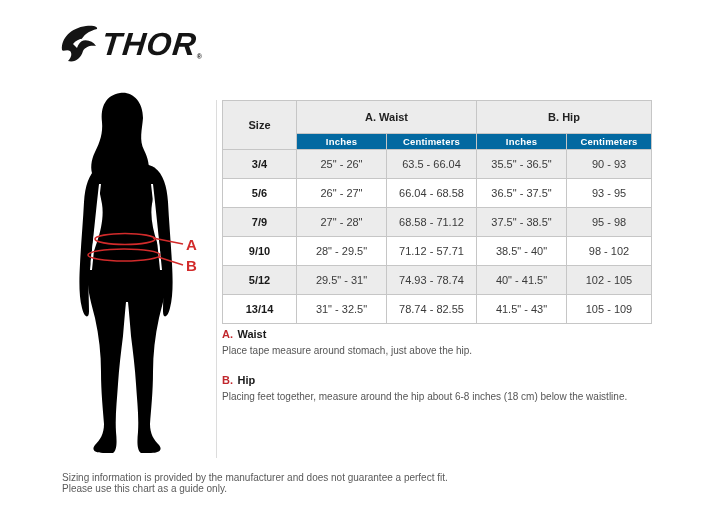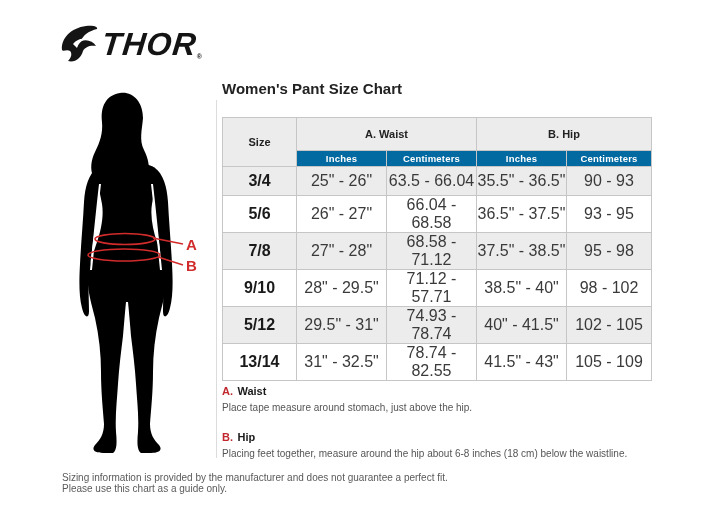--- a/index.html
+++ b/index.html
@@ -17,21 +17,21 @@
   .logo-reg{font-size:7px;font-weight:bold;color:#141414;align-self:flex-end;margin-bottom:6px;}
   
   .figure-wrap{position:absolute;left:57px;top:88px;width:160px;height:375px;}
   .divider{position:absolute;left:216px;top:100px;width:1px;height:358px;background:#dcdcdc;}
   
   .content{position:absolute;left:222px;top:80px;width:432px;}
   .chart-title{font-size:15px;font-weight:bold;color:#222;margin:0 0 9px 0;}
   table.size-table{border-collapse:collapse;width:429px;table-layout:fixed;margin-top:20px;}
   table.size-table td,table.size-table th{
     border:1px solid #c6c6c6;text-align:center;vertical-align:middle;
-    font-size:16px;color:#3a3a3a;padding:0;
+    font-size:11px;color:#3a3a3a;padding:0;
   }
   tr.head-row th{background:#ececec;font-size:11px;font-weight:bold;color:#222;height:32px;}
   th.size-head{width:74px;}
   tr.sub-row th{
     background:#0369a1;color:#ffffff;font-size:9.5px;font-weight:bold;
     height:15px;letter-spacing:.2px;
   }
   tbody tr{height:29px;}
   tbody tr:nth-child(odd) td{background:#ececec;}
   tbody tr:nth-child(even) td{background:#ffffff;}
@@ -79,21 +79,20 @@
       <line x1="101" y1="169" x2="126" y2="177" stroke="#d22b2b" stroke-width="1.6"></line>
 
       <text x="129" y="162" font-family="Liberation Sans, sans-serif" font-size="15" font-weight="bold" fill="#d22b2b"><tspan>A</tspan></text>
       <text x="129" y="183" font-family="Liberation Sans, sans-serif" font-size="15" font-weight="bold" fill="#d22b2b"><tspan>B</tspan></text>
     </svg>
   </div>
 
   <div class="divider"></div>
 
   <div class="content">
-    <h1 class="chart-title">Women's Pant Size Chart</h1>
 
     <table class="size-table">
       <colgroup>
         <col style="width:74px">
           <col style="width:90px">
           <col style="width:90px">
           <col style="width:90px">
           <col style="width:85px">
       </colgroup>
       <thead>
@@ -118,21 +117,21 @@
           <td>90 - 93</td>
         </tr>
         <tr>
           <td class="size-cell">5/6</td>
           <td>26" - 27"</td>
           <td>66.04 - 68.58</td>
           <td>36.5" - 37.5"</td>
           <td>93 - 95</td>
         </tr>
         <tr>
-          <td class="size-cell">7/8</td>
+          <td class="size-cell">7/9</td>
           <td>27" - 28"</td>
           <td>68.58 - 71.12</td>
           <td>37.5" - 38.5"</td>
           <td>95 - 98</td>
         </tr>
         <tr>
           <td class="size-cell">9/10</td>
           <td>28" - 29.5"</td>
           <td>71.12 - 57.71</td>
           <td>38.5" - 40"</td>

